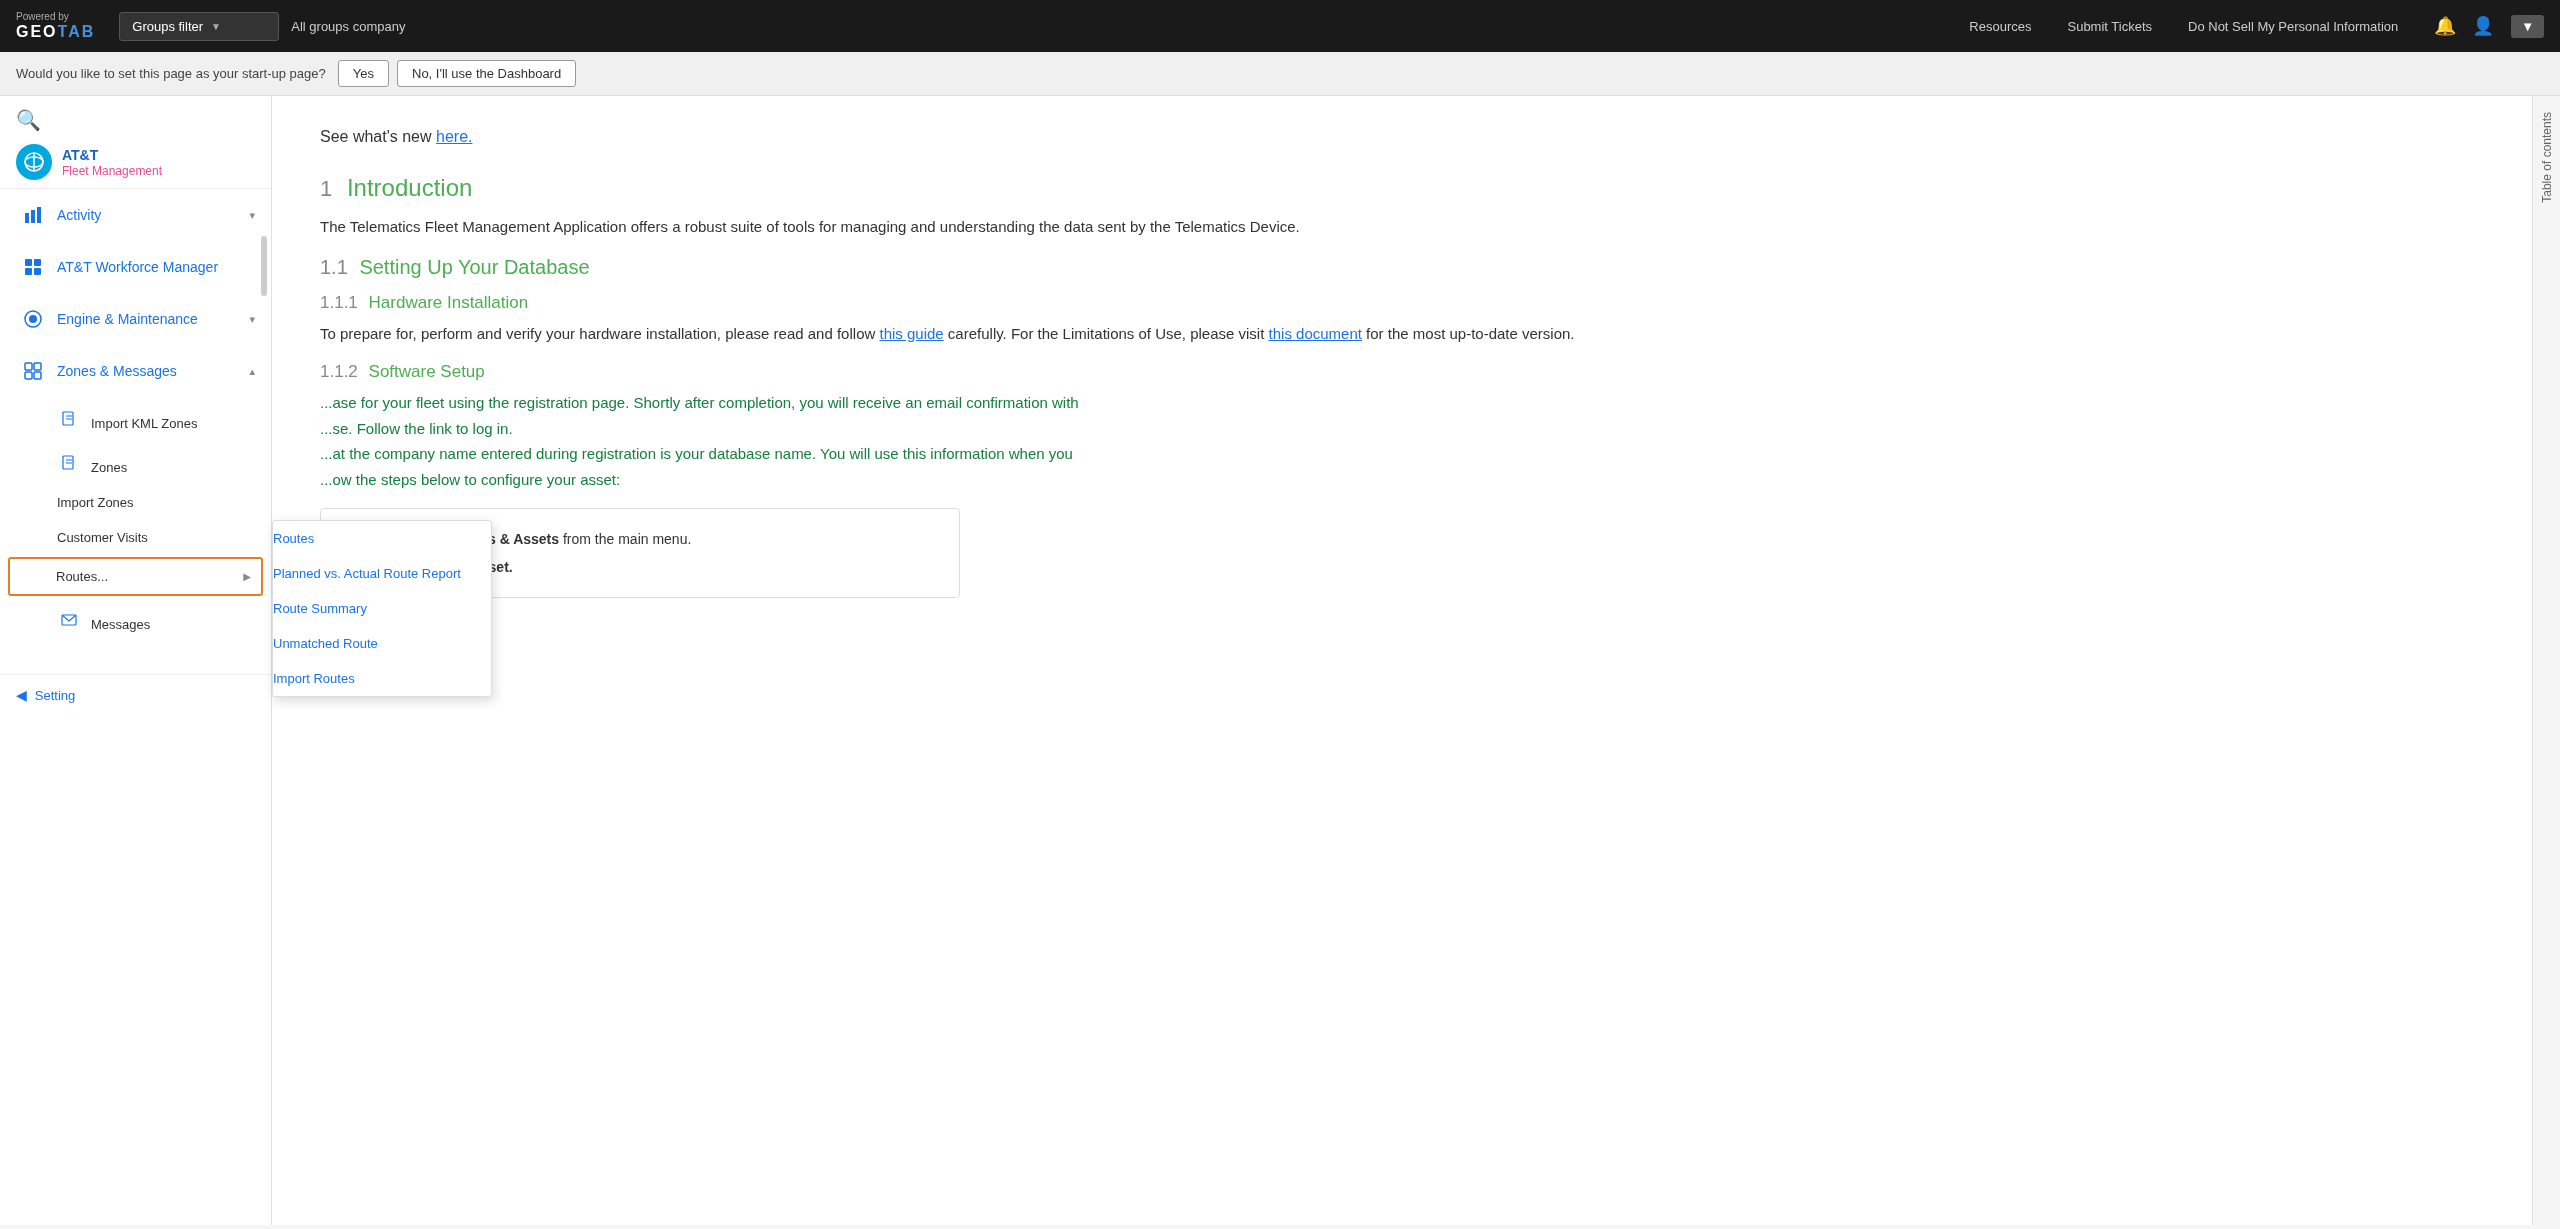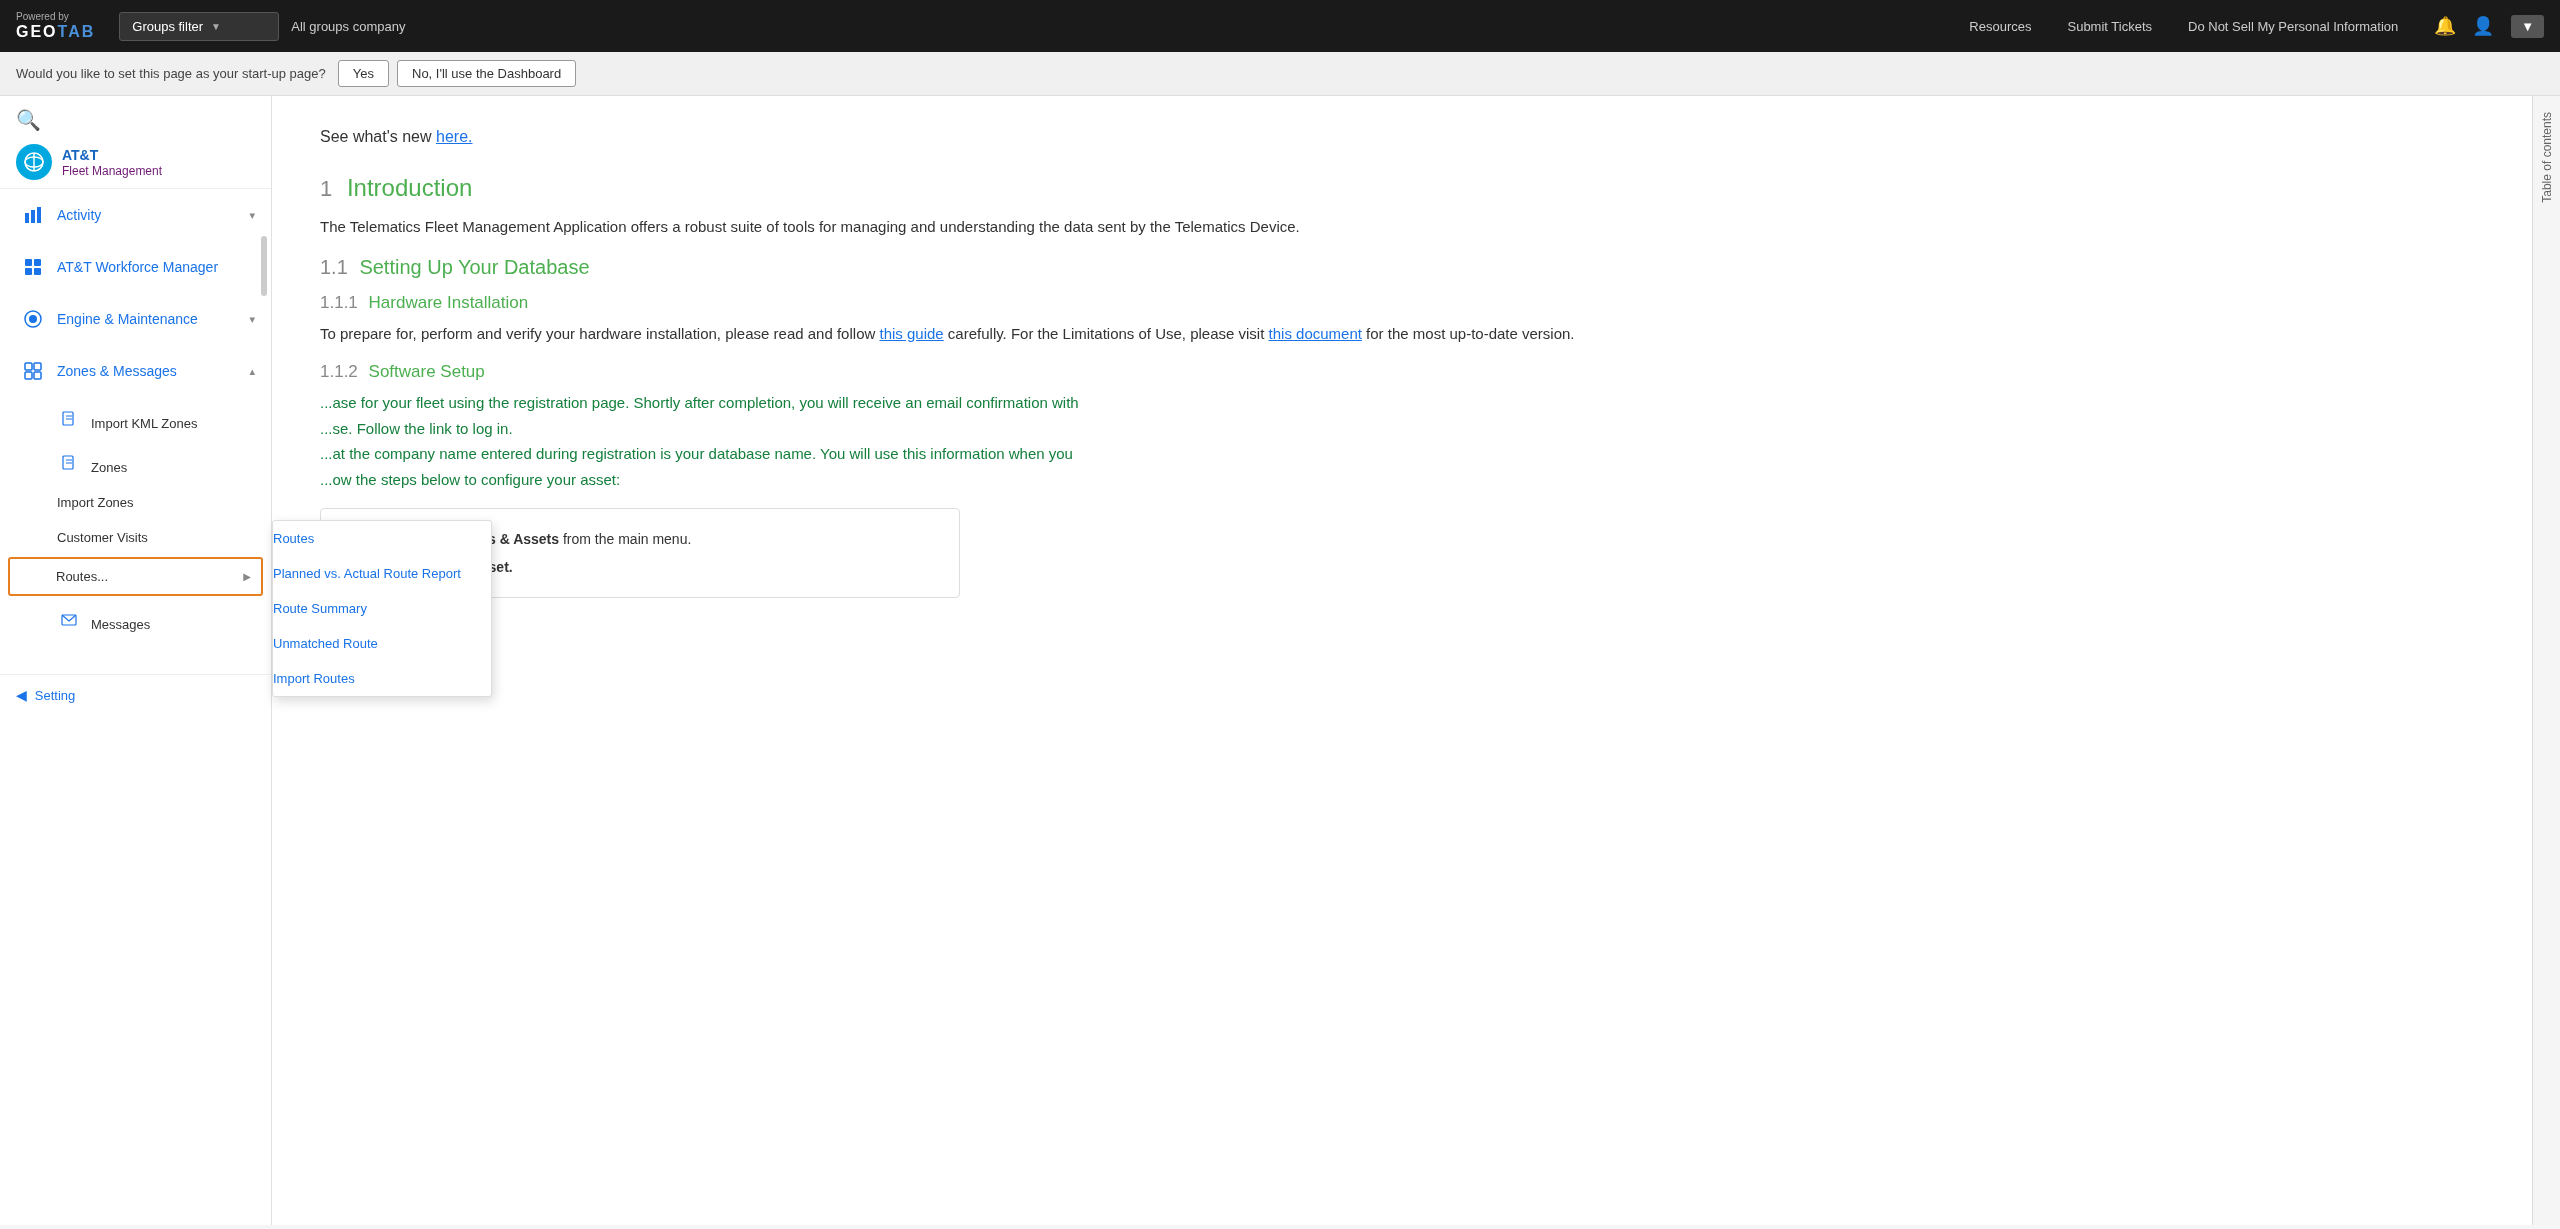--- a/index.html
+++ b/index.html
@@ -115,21 +115,21 @@
       display: flex;
       align-items: center;
       justify-content: center;
       color: #fff;
       font-weight: bold;
       font-size: 14px;
       margin-right: 10px;
       flex-shrink: 0;
     }
     .att-brand-name { font-size: 14px; font-weight: 600; color: #1565c0; line-height: 1.3; }
-    .att-brand-sub { font-size: 12px; color: #701a75; }
+    .att-brand-sub { font-size: 12px; color: #ec4899; }
 
     .nav-item {
       display: flex;
       align-items: center;
       padding: 12px 16px;
       cursor: pointer;
       color: #1a73e8;
       font-size: 14px;
       border-left: 3px solid transparent;
     }

